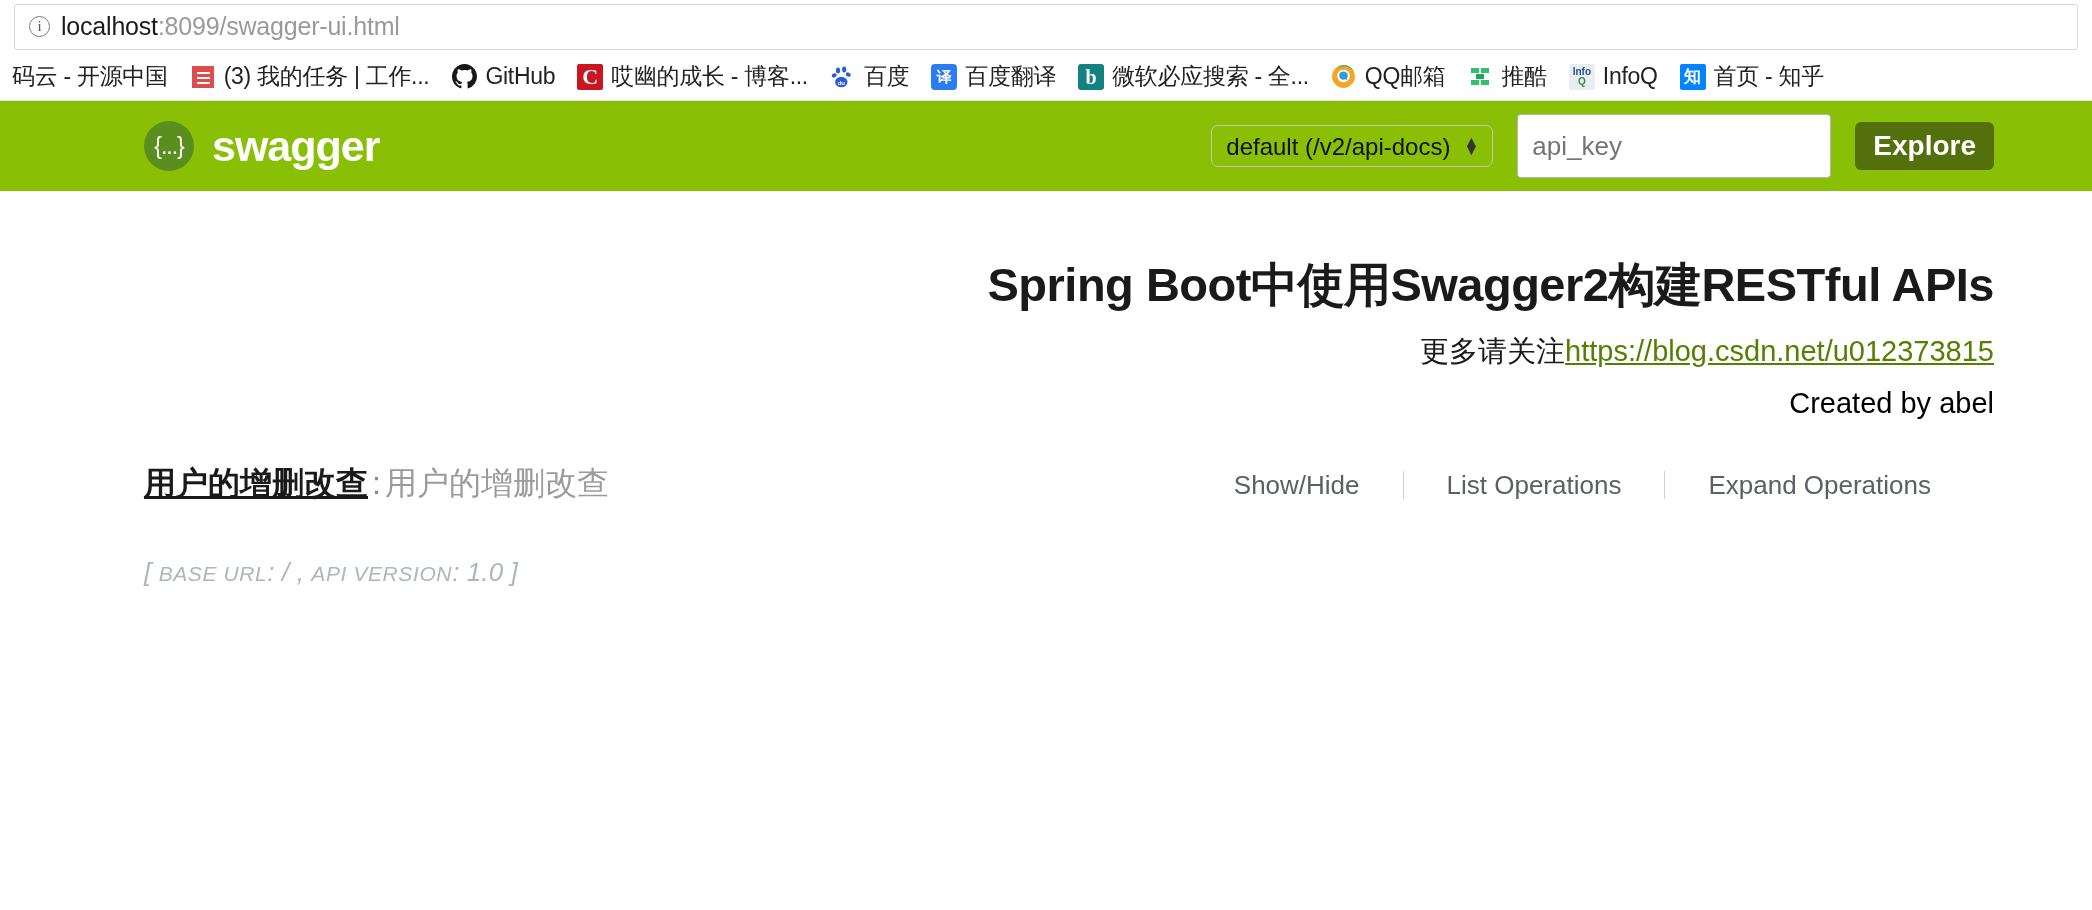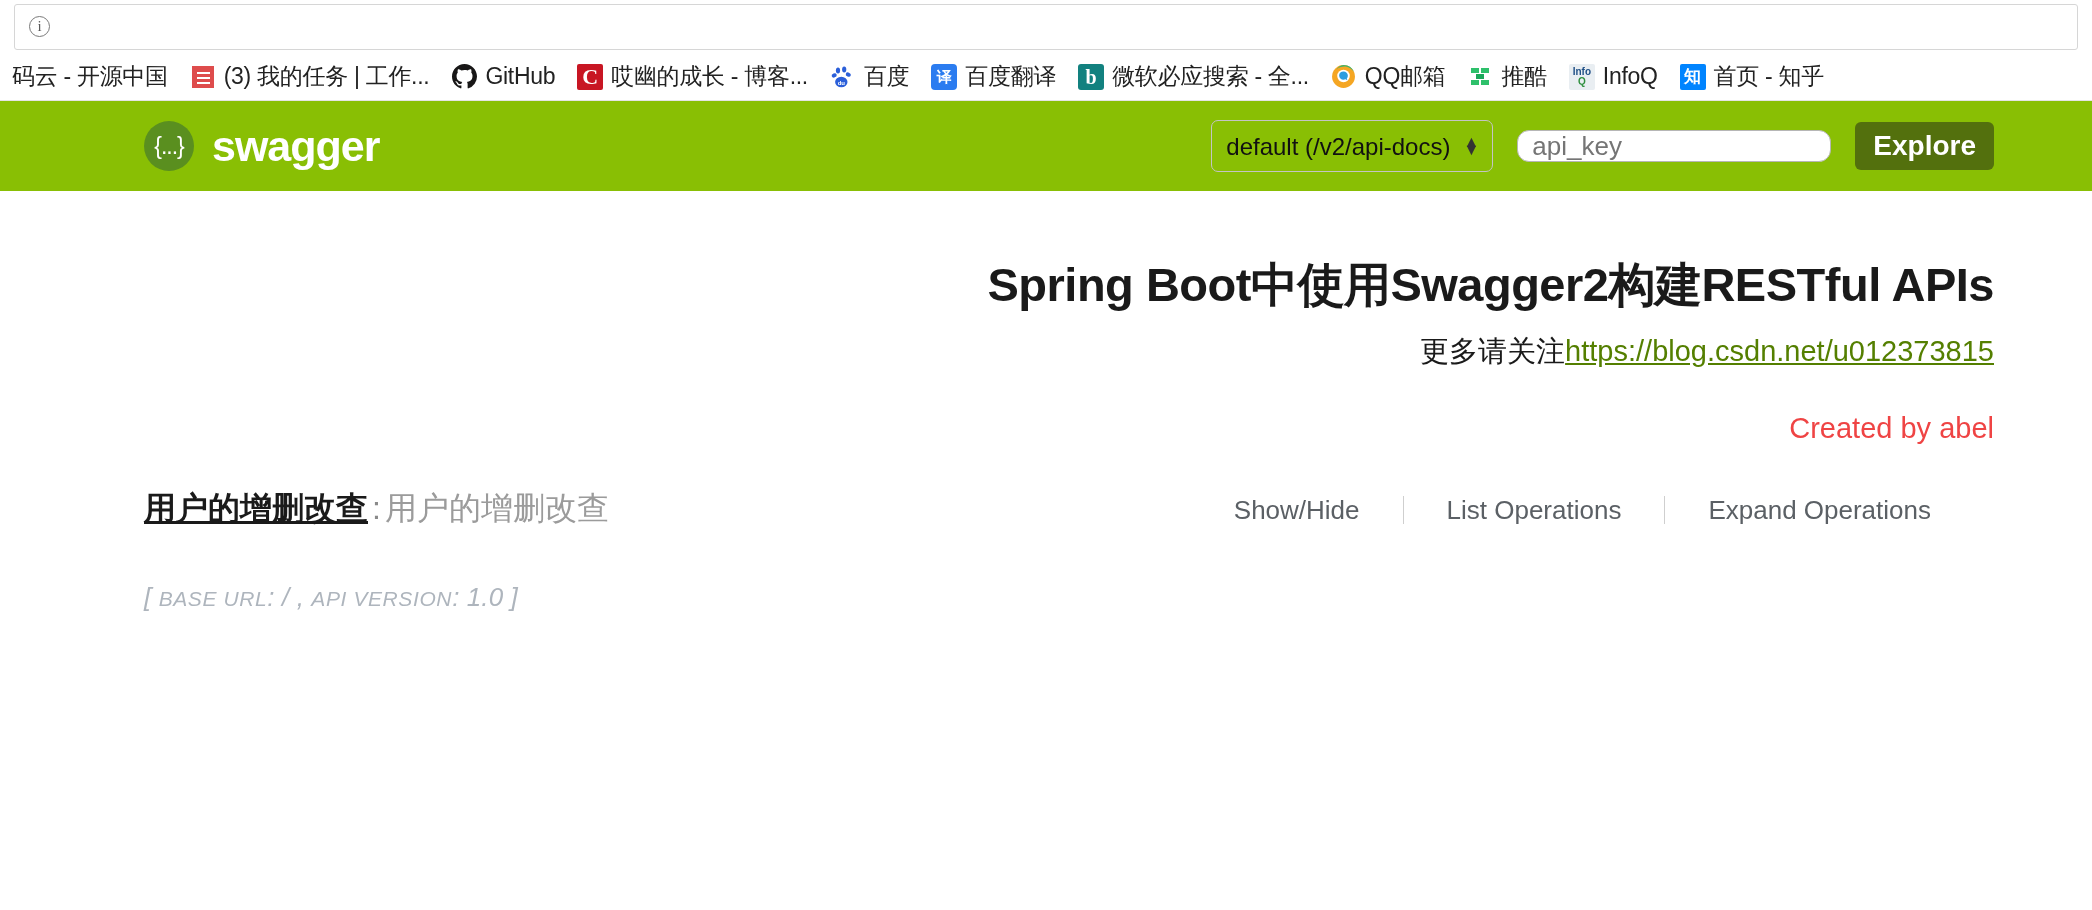--- a/index.html
+++ b/index.html
@@ -146,21 +146,21 @@
     line-height: 1;
   }
   #swagger-api-tools {
     position: absolute;
     right: 98px;
     display: flex;
     align-items: center;
     gap: 24px;
   }
   #input-base-url {
-    height: 52px;
+    height: 42px;
     min-width: 282px;
     border: 1px solid #c4c4c4;
     border-radius: 7px;
     background: linear-gradient(to bottom, #ffffff, #f1f1f1);
     font-size: 24px;
     color: #111111;
     padding: 0 40px 0 14px;
     font-family: "Liberation Sans", sans-serif;
     appearance: none;
     -webkit-appearance: none;
@@ -173,23 +173,23 @@
     position: absolute;
     right: 14px;
     pointer-events: none;
     display: flex; flex-direction: column;
     line-height: 0.52;
     font-size: 16px;
     color: #333;
   }
   #input-api-key {
     width: 314px;
-    height: 32px;
+    height: 64px;
     border: 1px solid #b6b6b6;
-    border-radius: 12px;
+    border-radius: 4px;
     background: #ffffff;
     font-size: 26px;
     color: #8f8f8f;
     padding: 0 14px;
     font-family: "Liberation Sans", sans-serif;
   }
   #explore-button {
     background: #53700d;
     color: #ffffff;
     border: none;
@@ -224,22 +224,22 @@
     color: #1a1a1a;
     margin: 22px 0 0 46px;
     line-height: 1.25;
   }
   #api-description a {
     color: #547f00;
     text-decoration: underline;
   }
   #api-contact {
     font-size: 29px;
-    color: #ef4444;
-    margin: 41px 0 0 46px;
+    color: #000000;
+    margin: 16px 0 0 46px;
     line-height: 1.25;
   }
 
   
   #resources {
     margin-top: 42px;
   }
   .resource-row {
     display: flex;
     align-items: baseline;
@@ -298,20 +298,21 @@
   #api-footer .val { color: #aeb5bd; }
 </style>
 </head>
 <body>
 
 <div id="browser-chrome">
 
   <div id="omnibox-row">
     <div id="omnibox">
       <span class="info-circle">i</span>
+      <span id="url-text"><span class="host">localhost</span><span>:8099/swagger-ui.html</span></span>
     </div>
   </div>
 
   <div id="bookmarks-bar">
 
     <div class="bookmark">
 
       <span class="bm-label">码云 - 开源中国</span>
     </div>
 

